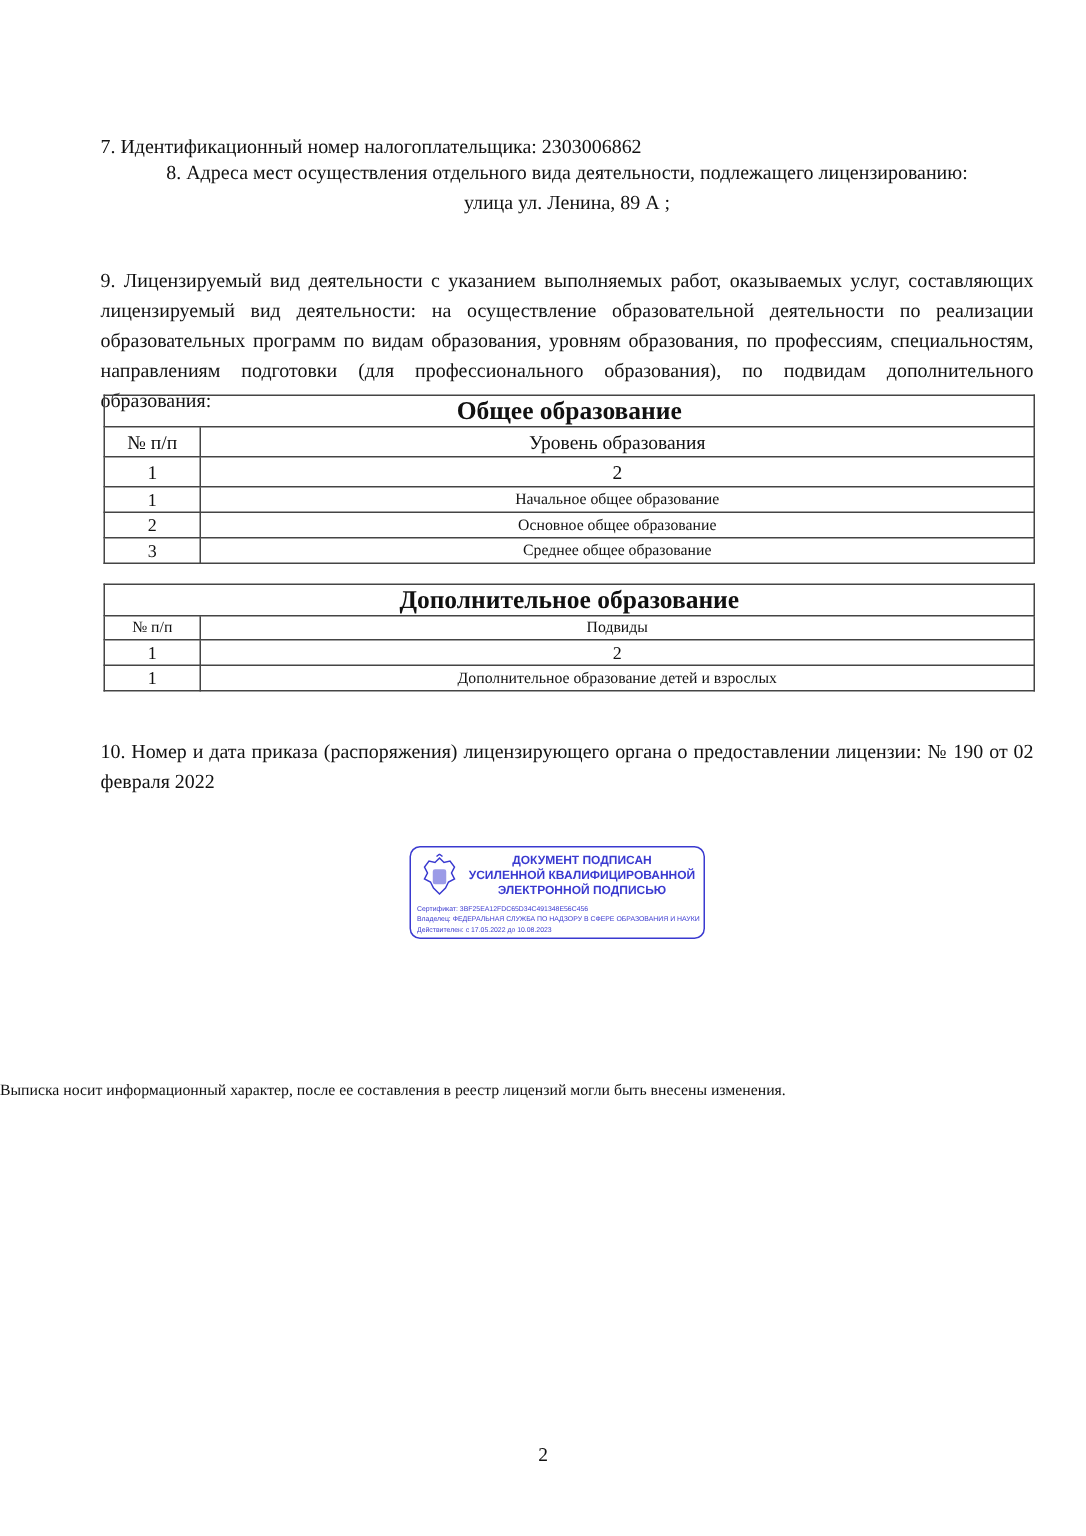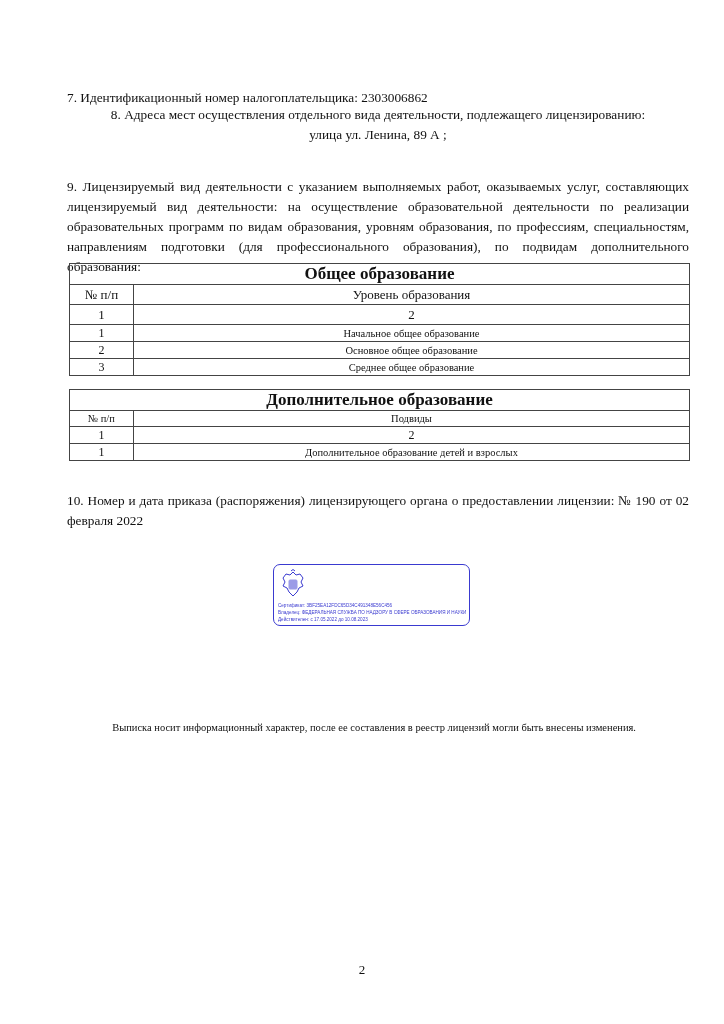--- a/index.html
+++ b/index.html
@@ -16,21 +16,21 @@
   .s-cell { font-size: 10.5px; height: 16px; text-align: center; }
   .h-small { text-align: center; font-size: 10.5px; height: 15px; }
   .stamp { position: absolute; left: 273px; top: 564px; width: 197px; height: 62px;
            border: 1.5px solid #3a3ad0; border-radius: 7px; color: #3a3ad0; box-sizing: border-box; }
   .stamp .emblem { position: absolute; left: 6px; top: 4px; width: 26px; height: 30px; }
   .stamp .head { position: absolute; left: 36px; top: 4px; width: 156px; text-align: center;
                  font-family: "Liberation Sans", "DejaVu Sans", sans-serif; font-weight: bold;
                  font-size: 8px; line-height: 10px; }
   .stamp .line { position: absolute; left: 4px; font-family: "Liberation Sans", "DejaVu Sans", sans-serif;
                  font-size: 4.6px; line-height: 6px; white-space: nowrap; }
-  .footer-note { position: absolute; left: 0; width: 636px; top: 722px; text-align: right; font-size: 10.5px; }
+  .footer-note { position: absolute; left: 0; width: 636px; top: 722px; text-align: left; font-size: 10.5px; }
   .page-num { position: absolute; left: 0; width: 724px; top: 962px; text-align: center; font-size: 13px; }
 </style>
 </head>
 <body>
 
 <div class="p" style="top:67px;margin-top:21px;">7. Идентификационный номер налогоплательщика: 2303006862</div>
 
 <div class="p" style="top:105px;text-align:center;">
   <div>8. Адреса мест осуществления отдельного вида деятельности, подлежащего лицензированию:</div>
   <div>улица ул. Ленина, 89 А ;</div>
@@ -97,20 +97,25 @@
 <div class="p justify" style="top:491px;">10. Номер и дата приказа (распоряжения) лицензирующего органа о предоставлении лицензии: № 190 от 02 февраля 2022</div>
 
 <div class="stamp">
   <svg class="emblem" viewBox="0 0 26 30">
     <g fill="none" stroke="#3a3ad0" stroke-width="1">
       <path d="M13 3 L10 6 L6 5 L3 9 L5 13 L3 17 L7 19 L9 23 L13 27 L17 23 L19 19 L23 17 L21 13 L23 9 L20 5 L16 6 Z"></path>
       <rect x="9" y="11" width="8" height="9" rx="1" fill="#3a3ad0" opacity="0.5"></rect>
       <path d="M11 2 L13 0.5 L15 2"></path>
     </g>
   </svg>
+  <div class="head">
+    <div>ДОКУМЕНТ ПОДПИСАН</div>
+    <div>УСИЛЕННОЙ КВАЛИФИЦИРОВАННОЙ</div>
+    <div>ЭЛЕКТРОННОЙ ПОДПИСЬЮ</div>
+  </div>
   <div class="line" style="top:38px;">Сертификат: 3BF25EA12FDC65D34C491348E56C456</div>
   <div class="line" style="top:45px;">Владелец: ФЕДЕРАЛЬНАЯ СЛУЖБА ПО НАДЗОРУ В СФЕРЕ ОБРАЗОВАНИЯ И НАУКИ</div>
   <div class="line" style="top:52px;">Действителен: с 17.05.2022 до 10.08.2023</div>
 </div>
 
 <div class="footer-note">Выписка носит информационный характер, после ее составления в реестр лицензий могли быть внесены изменения.</div>
 
 <div class="page-num">2</div>
 
 </body></html>

